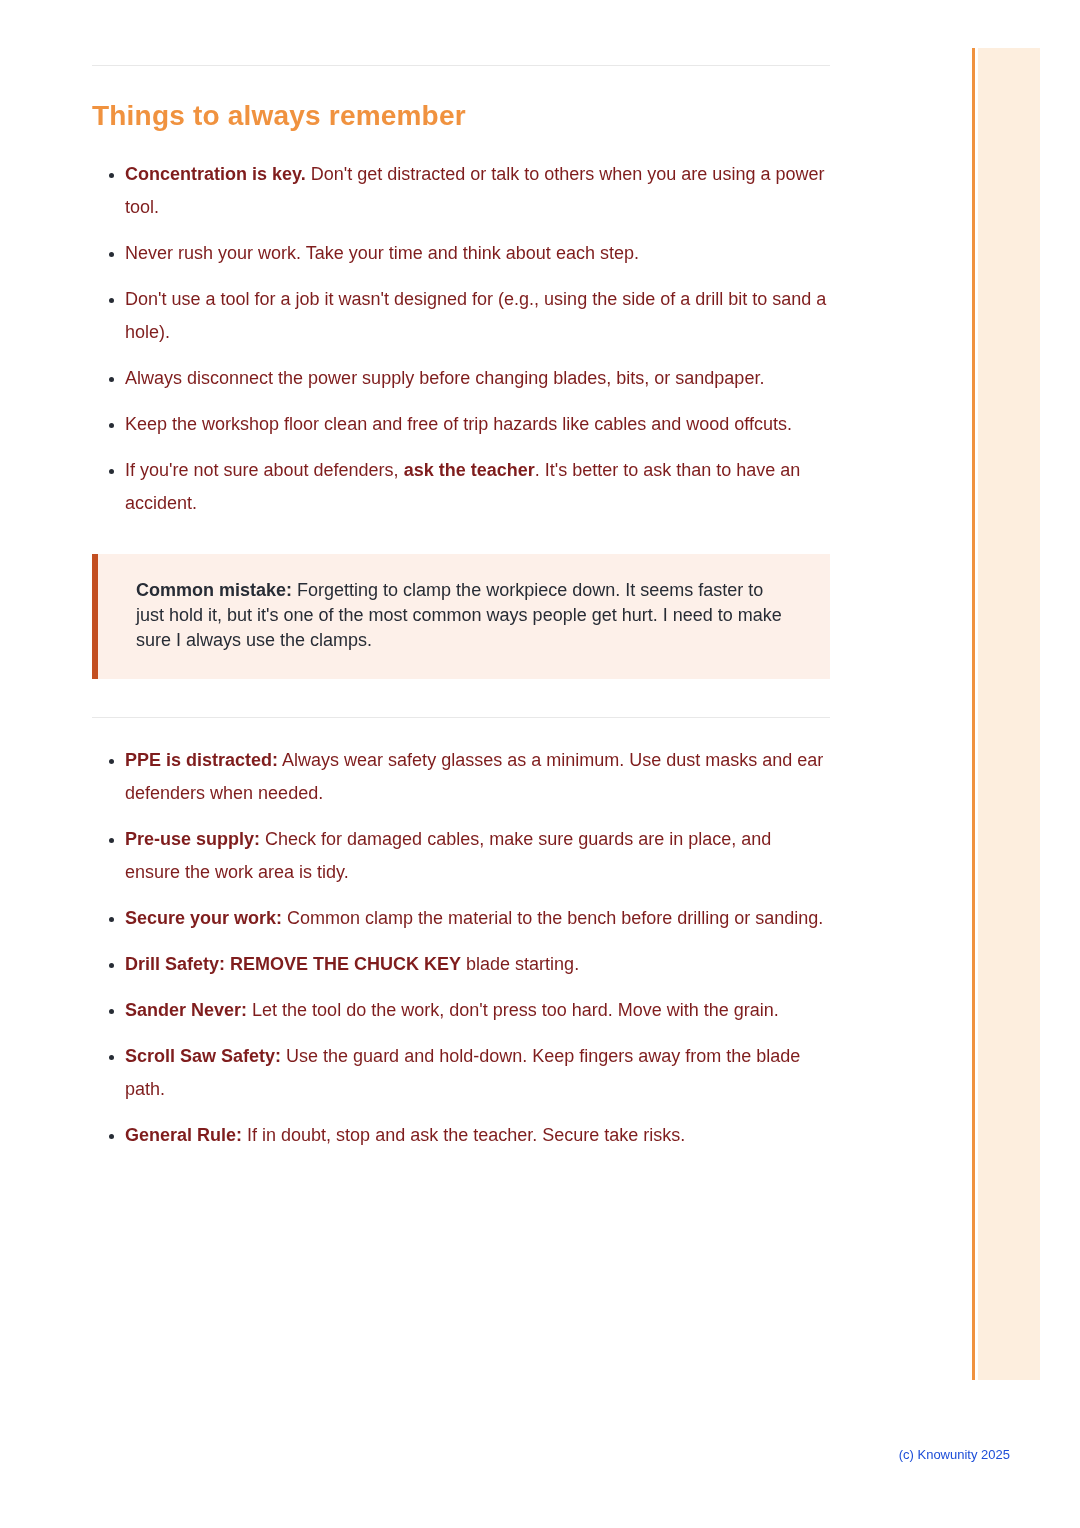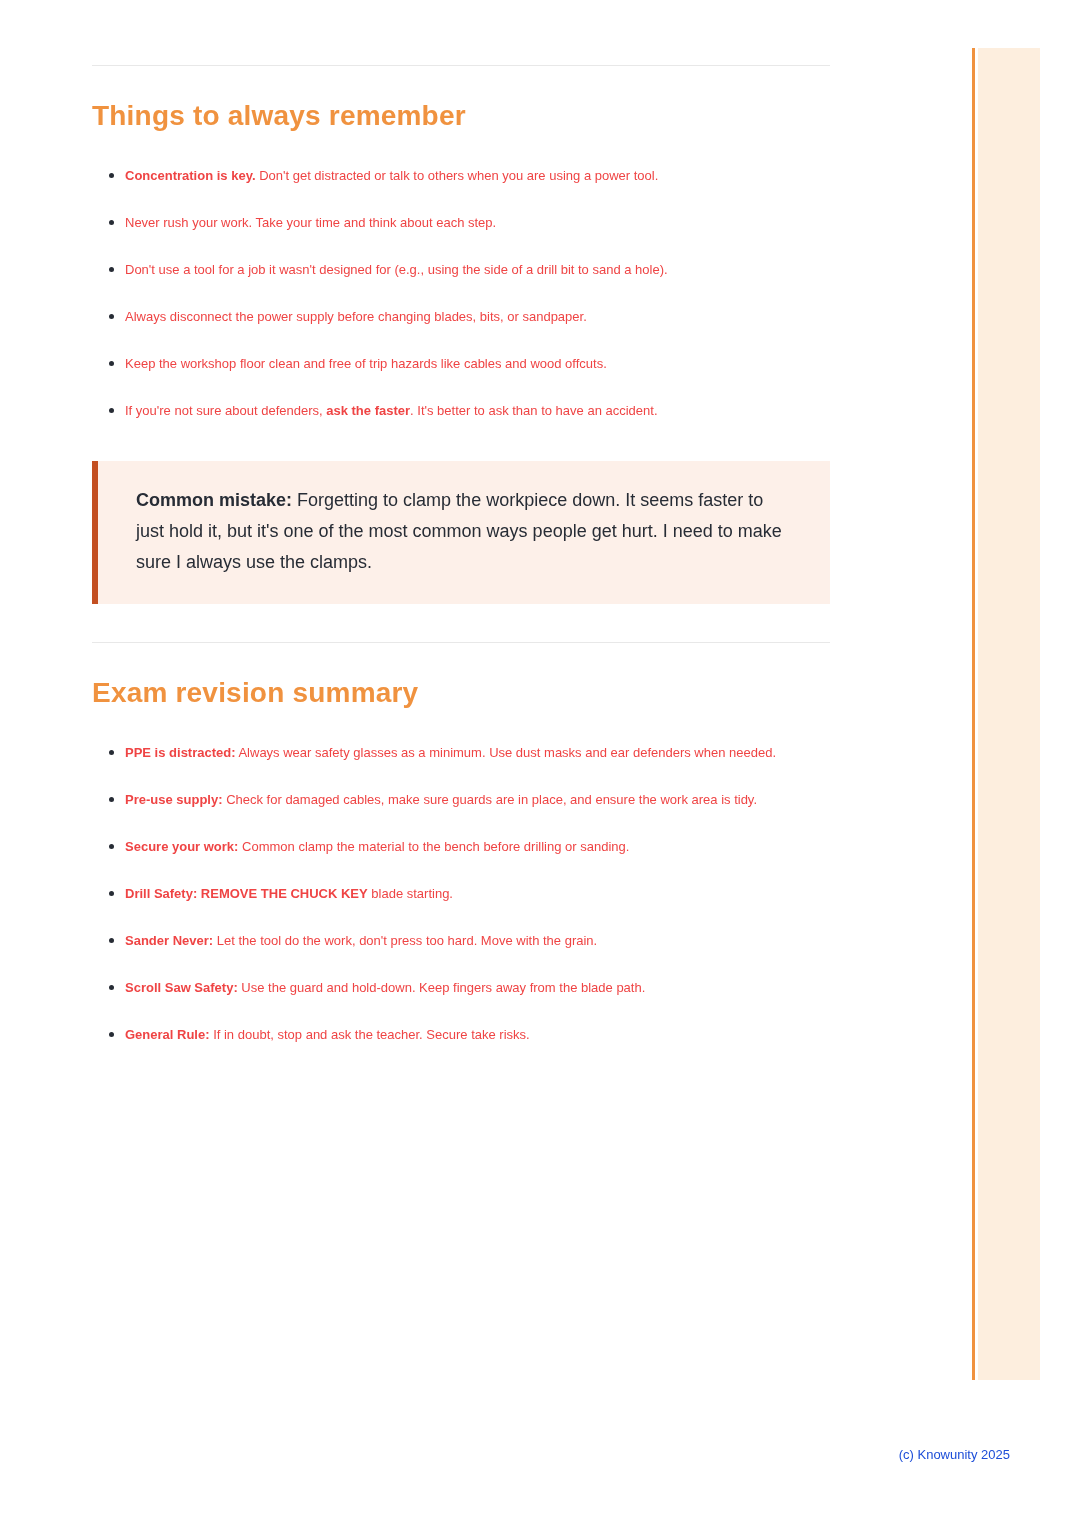--- a/index.html
+++ b/index.html
@@ -38,40 +38,40 @@
     letter-spacing: 0.2px;
   }
 
   ul.bullets {
     margin-top: 26px;
     padding-left: 33px;
     list-style: disc;
   }
 
   ul.bullets li {
-    font-size: 13px;
+    font-size: 18px;
     line-height: 33px;
     margin-bottom: 13px;
-    color: #ef4444;
+    color: #7f1d1d;
   }
 
   ul.bullets li::marker { color: #272c35; font-size: 15px; }
 
   strong { font-weight: 700; }
 
   .callout {
     margin-top: 34px;
     background: #fdf0e9;
     border-left: 6px solid #c34f21;
     padding: 24px 38px 26px 38px;
   }
 
   .callout p {
     font-size: 18px;
-    line-height: 31px;
+    line-height: 25px;
     color: #272c35;
   }
 
   .mid-divider { margin-top: 38px; }
 
   .edge-line {
     position: absolute;
     top: 48px;
     right: 105px;
     width: 3px;
@@ -106,30 +106,29 @@
     <hr class="divider">
 
     <h2 class="heading">Things to always remember</h2>
 
     <ul class="bullets">
       <li><span></span><strong>Concentration is key.</strong><span> Don't get distracted or talk to others when you are using a power tool.</span></li>
       <li><span>Never rush your work. Take your time and think about each step.</span><strong></strong><span></span></li>
       <li><span>Don't use a tool for a job it wasn't designed for (e.g., using the side of a drill bit to sand a hole).</span><strong></strong><span></span></li>
       <li><span>Always disconnect the power supply before changing blades, bits, or sandpaper.</span><strong></strong><span></span></li>
       <li><span>Keep the workshop floor clean and free of trip hazards like cables and wood offcuts.</span><strong></strong><span></span></li>
-      <li><span>If you're not sure about defenders, </span><strong>ask the faster</strong><span>. It's better to ask than to have an accident.</span></li>
+      <li><span>If you're not sure about defenders, </span><strong>ask the teacher</strong><span>. It's better to ask than to have an accident.</span></li>
     </ul>
 
     <div class="callout">
       <p><strong>Common mistake:</strong><span> Forgetting to clamp the workpiece down. It seems faster to just hold it, but it's one of the most common ways people get hurt. I need to make sure I always use the clamps.</span></p>
     </div>
 
     <hr class="divider mid-divider">
 
-    <h2 class="heading">Exam revision summary</h2>
 
     <ul class="bullets">
       <li><span></span><strong>PPE is distracted:</strong><span> Always wear safety glasses as a minimum. Use dust masks and ear defenders when needed.</span></li>
       <li><span></span><strong>Pre-use supply:</strong><span> Check for damaged cables, make sure guards are in place, and ensure the work area is tidy.</span></li>
       <li><span></span><strong>Secure your work:</strong><span> Common clamp the material to the bench before drilling or sanding.</span></li>
       <li><span></span><strong>Drill Safety: REMOVE THE CHUCK KEY</strong><span> blade starting.</span></li>
       <li><span></span><strong>Sander Never:</strong><span> Let the tool do the work, don't press too hard. Move with the grain.</span></li>
       <li><span></span><strong>Scroll Saw Safety:</strong><span> Use the guard and hold-down. Keep fingers away from the blade path.</span></li>
       <li><span></span><strong>General Rule:</strong><span> If in doubt, stop and ask the teacher. Secure take risks.</span></li>
     </ul>

